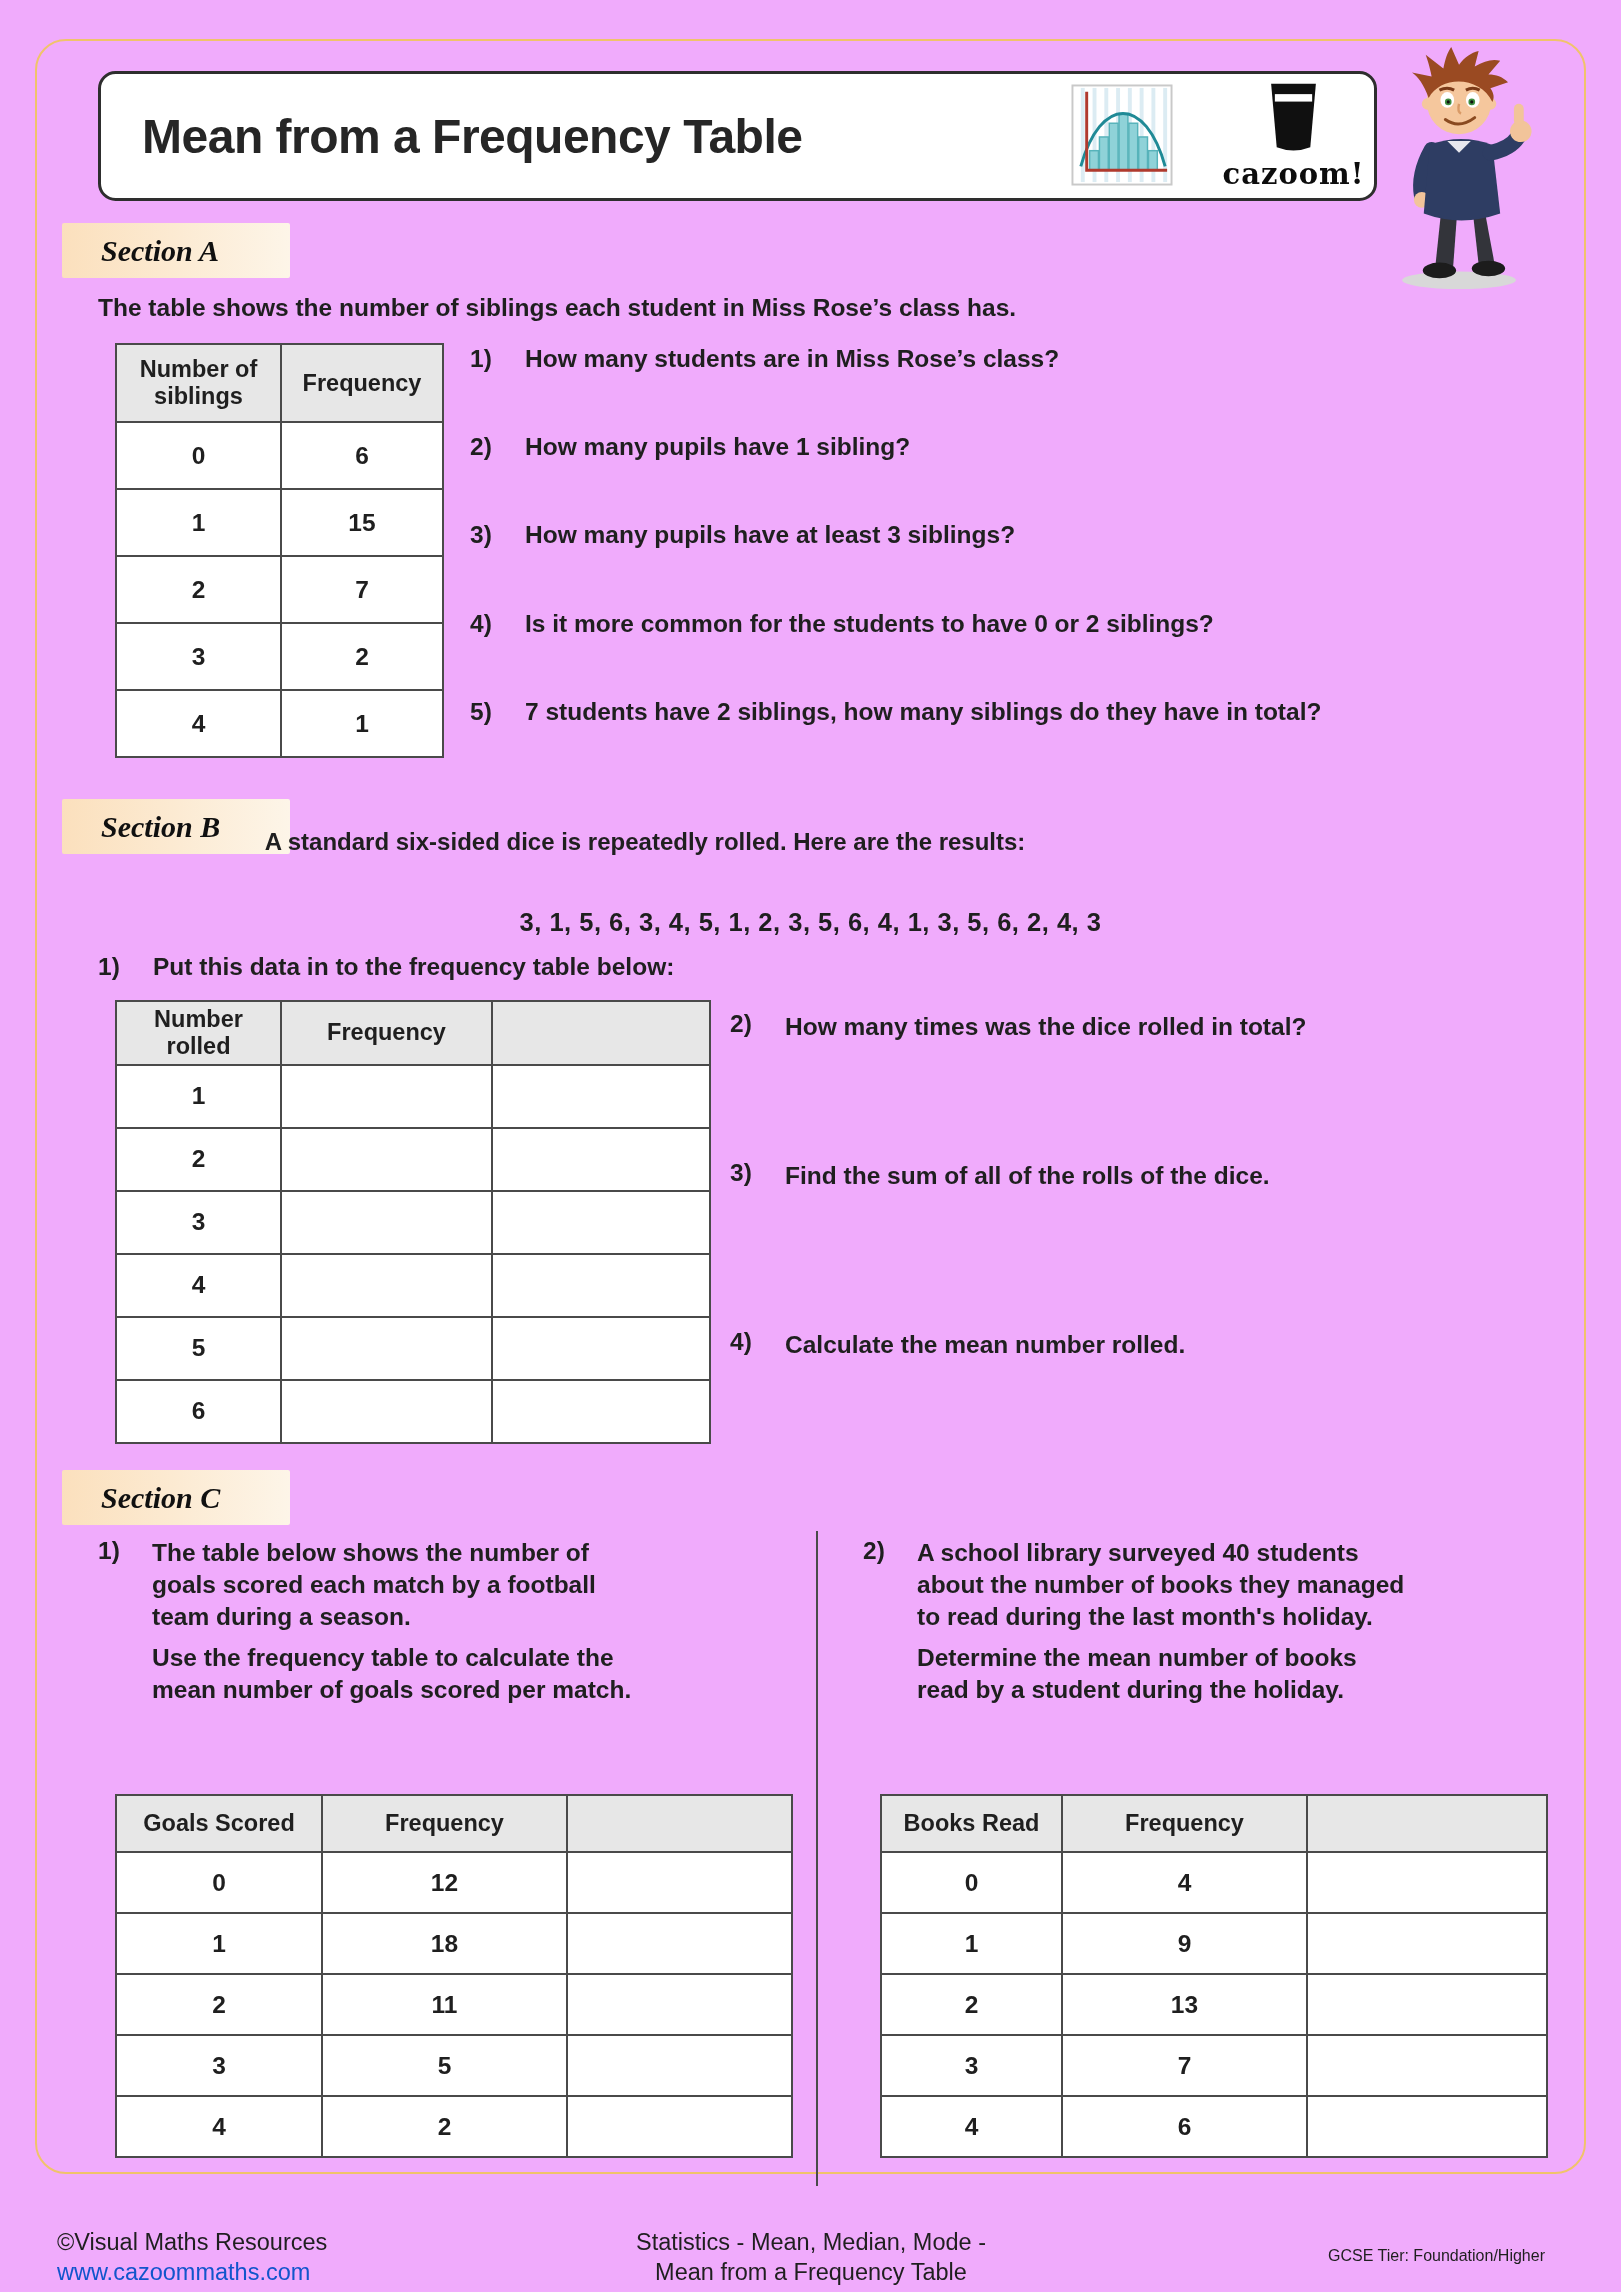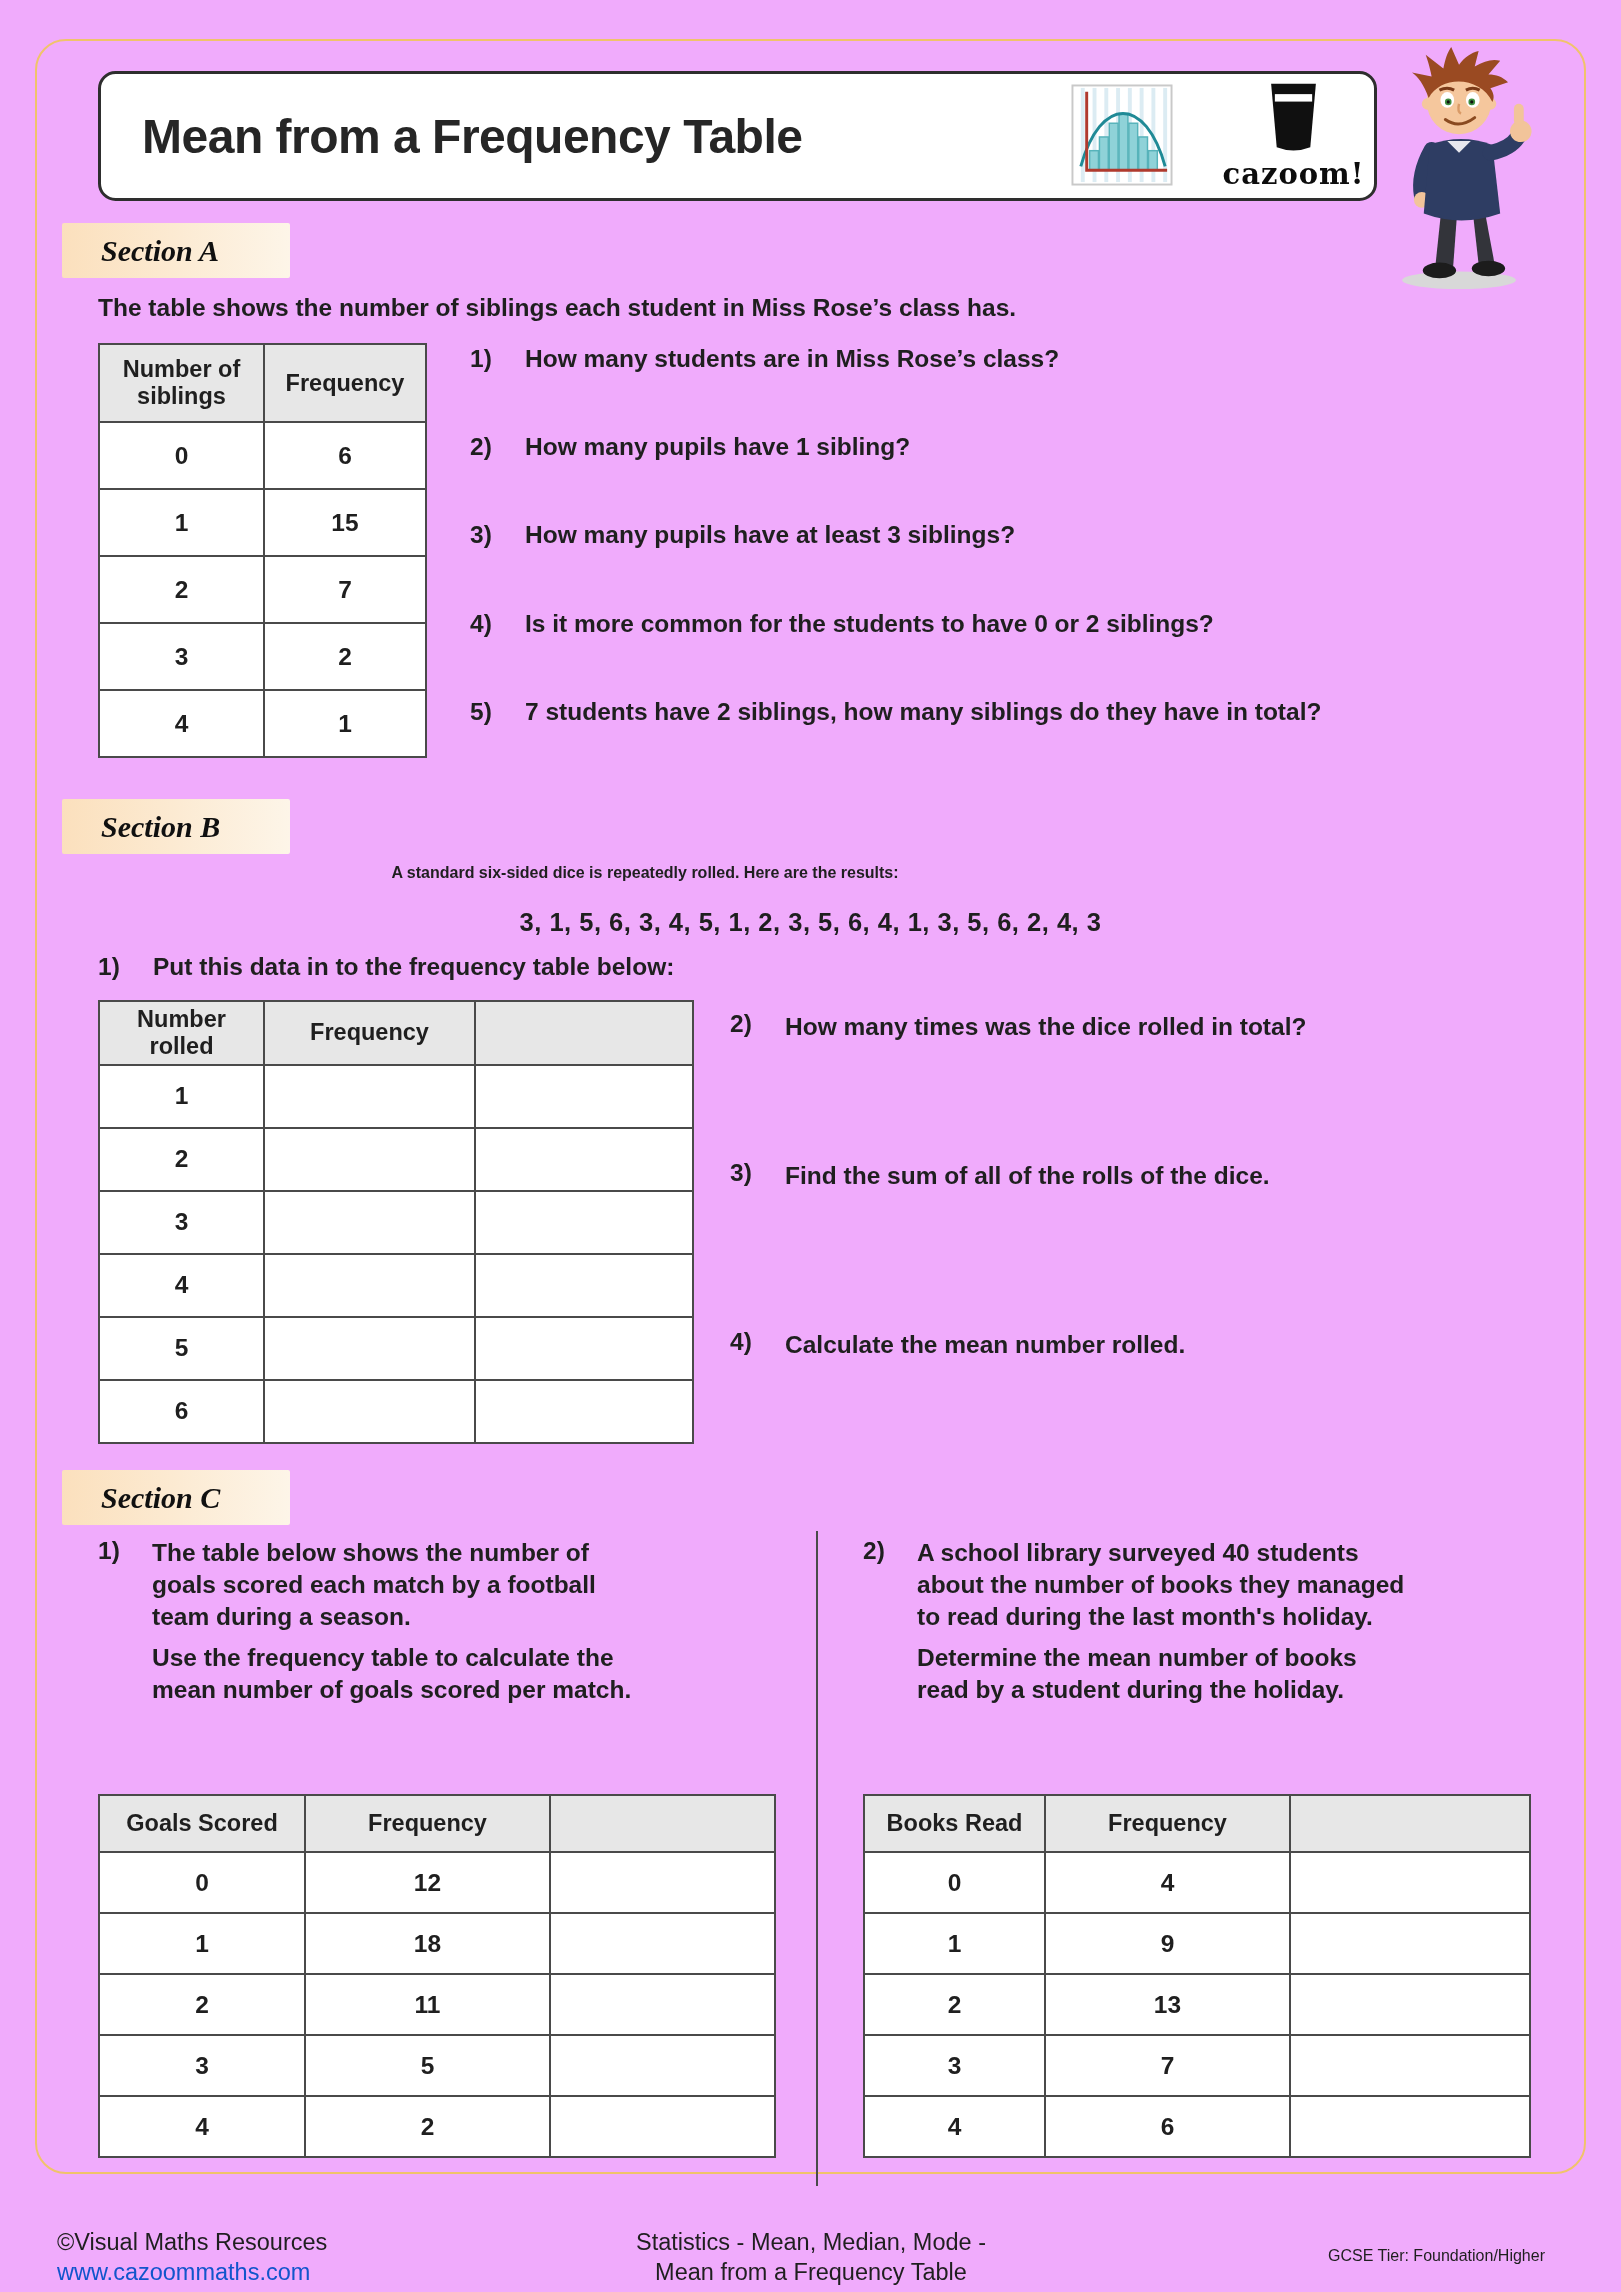--- a/index.html
+++ b/index.html
@@ -27,21 +27,21 @@
   .section-label {
     position:absolute; left:62px; width:228px; height:55px;
     background:linear-gradient(90deg, var(--section_bg,#fbe0bd) 0%, var(--section_bg_fade,#fdf5e8) 100%);
     border-radius:2px; display:flex; align-items:center; padding-left:39px;
     font-family:"Liberation Serif", serif; font-style:italic; font-weight:bold;
     font-size:30px; color:#101010;
   }
   .label-a { top:223px; } .label-b { top:799px; } .label-c { top:1470px; }
   .intro-a { position:absolute; left:98px; top:294px; font-size:24.5px; font-weight:bold; white-space:nowrap; }
   
-  .tbl { position:absolute; border-collapse:collapse; table-layout:fixed; text-align:center; }
+  .tbl { position:absolute; border-collapse:collapse; table-layout:fixed; text-align:center;margin-left:17px; }
   .tbl th { background:var(--table_header_bg,#e7e7e7); font-size:23.5px; font-weight:bold; border:2px solid #4a4a4a; padding:3.9px; }
   .tbl td { font-size:24.5px; font-weight:bold; border:2px solid #4a4a4a; background:#fff; }
   .tbl-a { left:98px; top:343px; width:326px; }
   .tbl-a th { height:78px; } .tbl-a td { height:67px; }
   .tbl-a th:nth-child(1){width:165px} .tbl-a th:nth-child(2){width:162px}
   .tbl-b { left:98px; top:1000px; width:593px; }
   .tbl-b th { height:61px; } .tbl-b td { height:63px; }
   .tbl-b th:nth-child(1){width:165px} .tbl-b th:nth-child(2){width:211px} .tbl-b th:nth-child(3){width:218px}
   .tbl-c1 { left:98px; top:1794px; width:676px; }
   .tbl-c1 th { height:57px; } .tbl-c1 td { height:61px; }
@@ -49,21 +49,21 @@
   .tbl-c2 { left:863px; top:1794px; width:667px; }
   .tbl-c2 th { height:57px; } .tbl-c2 td { height:61px; }
   .tbl-c2 th:nth-child(1){width:181px} .tbl-c2 th:nth-child(2){width:245px} .tbl-c2 th:nth-child(3){width:240px}
   
   .q { position:absolute; display:flex; font-size:24.5px; font-weight:bold; white-space:nowrap; }
   .q .qnum { width:55px; flex:none; }
   .qa { left:470px; }
   .qb { left:730px; }
   .q .qlines div { line-height:33px; white-space:nowrap; }
   .bq1 { left:98px; top:953px; }
-  .b-intro { position:absolute; left:0; top:864px; width:1290px; text-align:center; font-size:16px; font-weight:bold; }
+  .b-intro { position:absolute; left:0; top:828px; width:1290px; text-align:center; font-size:24px; font-weight:bold; }
   .b-results { position:absolute; left:0; top:908px; width:1621px; text-align:center; font-size:25.5px; font-weight:bold; letter-spacing:0.5px; }
   
   .c-item { position:absolute; top:1537px; font-size:24.5px; font-weight:bold; }
   .c-item .row { display:flex; }
   .c-item .qnum { width:54px; flex:none; }
   .c-item .ctext div { line-height:32px; white-space:nowrap; }
   .c-item .para2 { margin-top:8.8px; }
   .c-left { left:98px; }
   .c-right { left:863px; }
   .divider { position:absolute; left:816px; top:1531px; width:2px; height:655px; background:#4a4a4a; }

